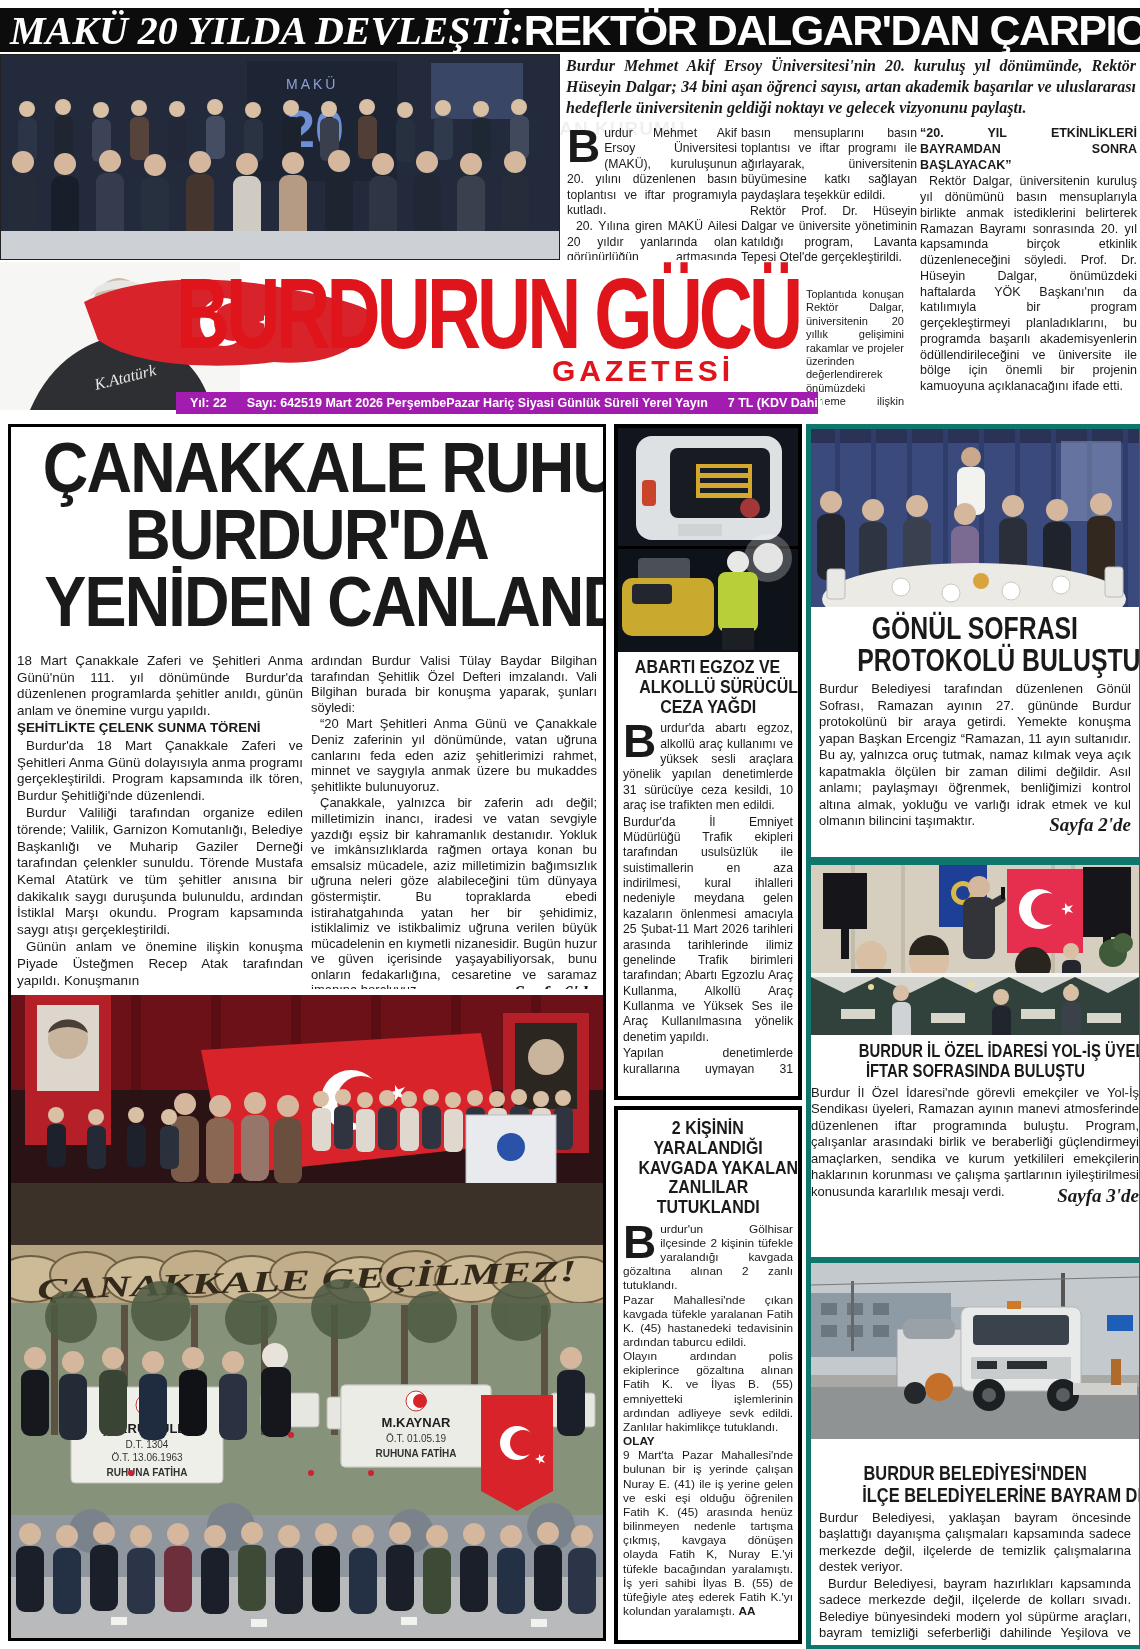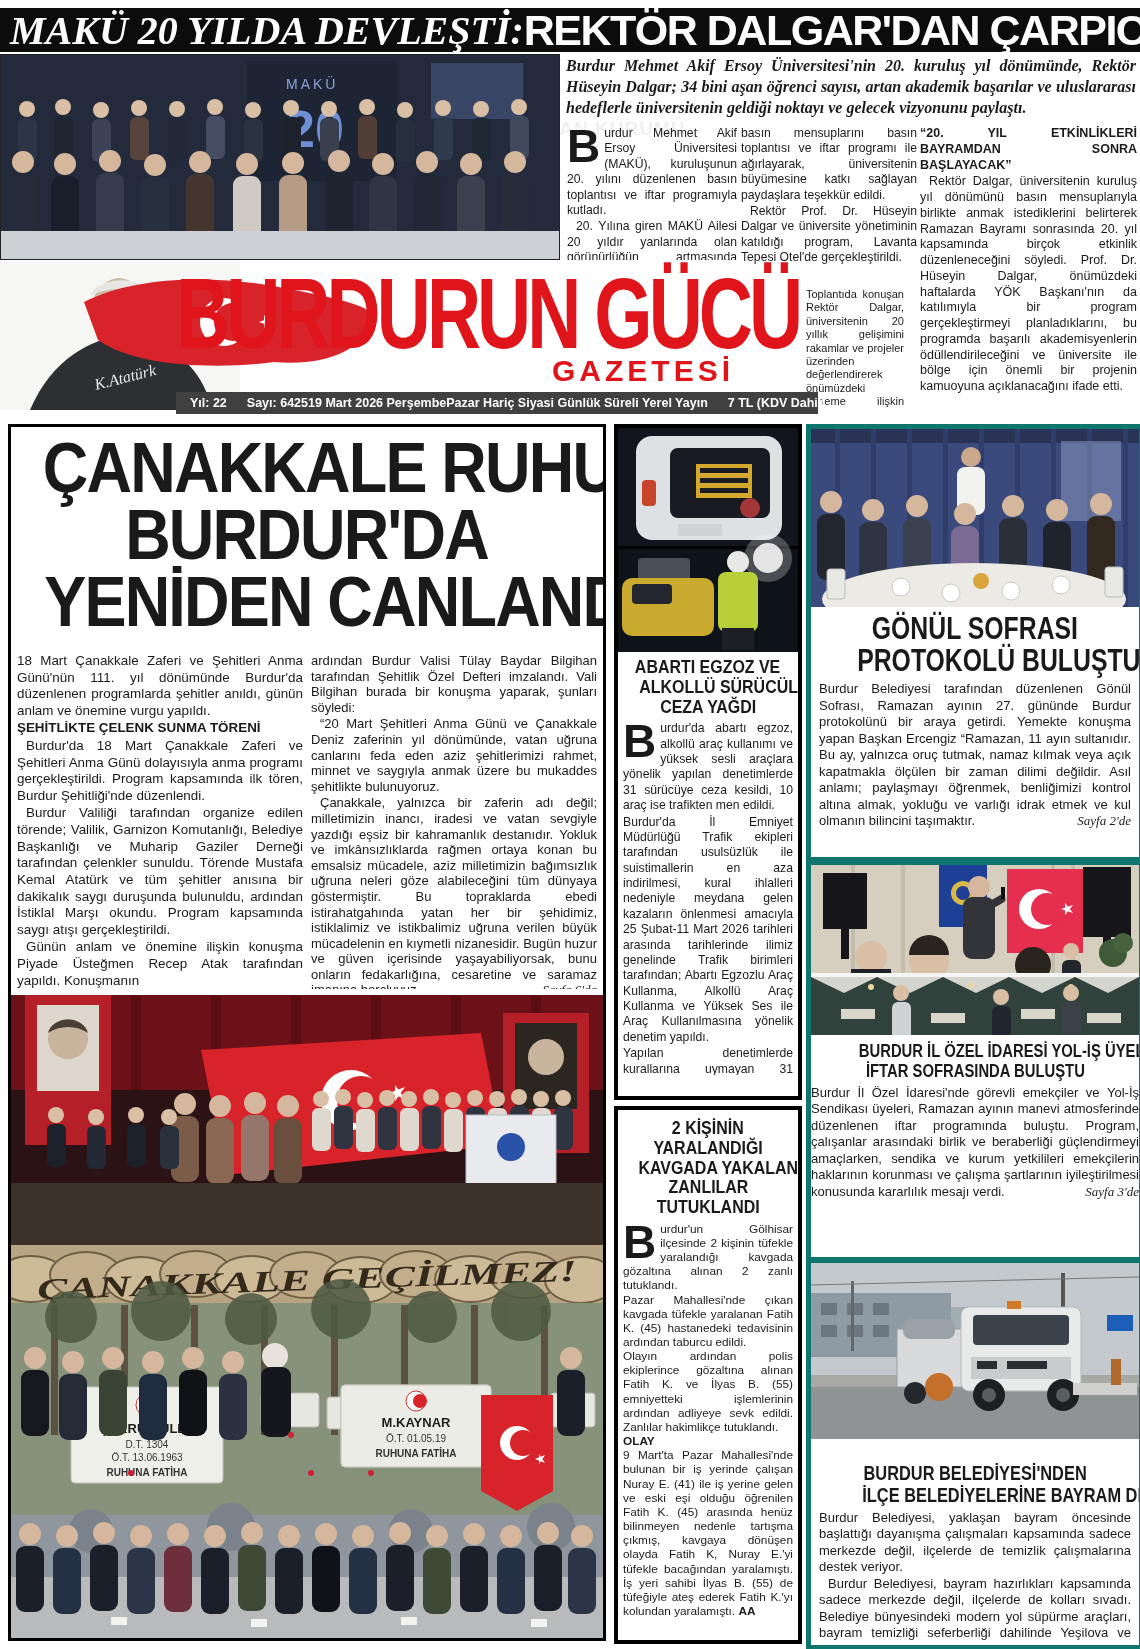--- a/index.html
+++ b/index.html
@@ -12,26 +12,26 @@
   .kicker-sans{font-weight:bold;font-size:43px;letter-spacing:-1.5px;white-space:nowrap}
   
   .deck{font-family:"Liberation Serif",serif;font-style:italic;font-weight:bold;font-size:16px;line-height:1.3;text-align:justify}
   .bodytxt{font-size:12.2px;line-height:1.26;text-align:justify;overflow:hidden}
   .bodytxt p{margin:0}
   .bodytxt p+p{margin-top:1px}
   .ind{text-indent:9px}
   .dropcap{float:left;font-size:46px;line-height:.78;font-weight:bold;padding:3px 4px 0 0}
   .subhead{font-weight:bold}
   .credit{font-weight:bold}
-  .pageref{font-family:"Liberation Serif",serif;font-style:italic;font-weight:normal;float:right;font-size:13px}
+  .pageref{font-family:"Liberation Serif",serif;font-style:italic;font-weight:bold;float:right;font-size:19px}
   
   .mast-title{font-weight:bold;font-size:96px;letter-spacing:-5px;color:#e0151b;white-space:nowrap;
               transform:scale(.78,1.04);transform-origin:left top;line-height:1}
   .gazetesi{font-weight:bold;font-size:30px;letter-spacing:4px;color:#e0151b;text-align:left}
-  .infobar{display:flex;justify-content:space-between;align-items:center;background:#404040;color:#fff;
+  .infobar{display:flex;justify-content:space-between;align-items:center;background:#a21caf;color:#fff;
            font-size:12.5px;font-weight:bold;padding:0 14px;white-space:nowrap}
   .infobar .grp{display:flex;gap:20px}
   
   .newsbox{position:absolute;background:#fff;overflow:hidden}
   .b-med{border:3px solid #000}
   .b-thick{border:4px solid #000}
   .b-thin{border:5px solid #0f766e}
   .hl{display:block;text-align:center;font-weight:bold;line-height:1.04}
   .hl>span{display:inline-block;white-space:nowrap}
   .hl-lead{font-size:70px;line-height:.96;letter-spacing:-2px}

